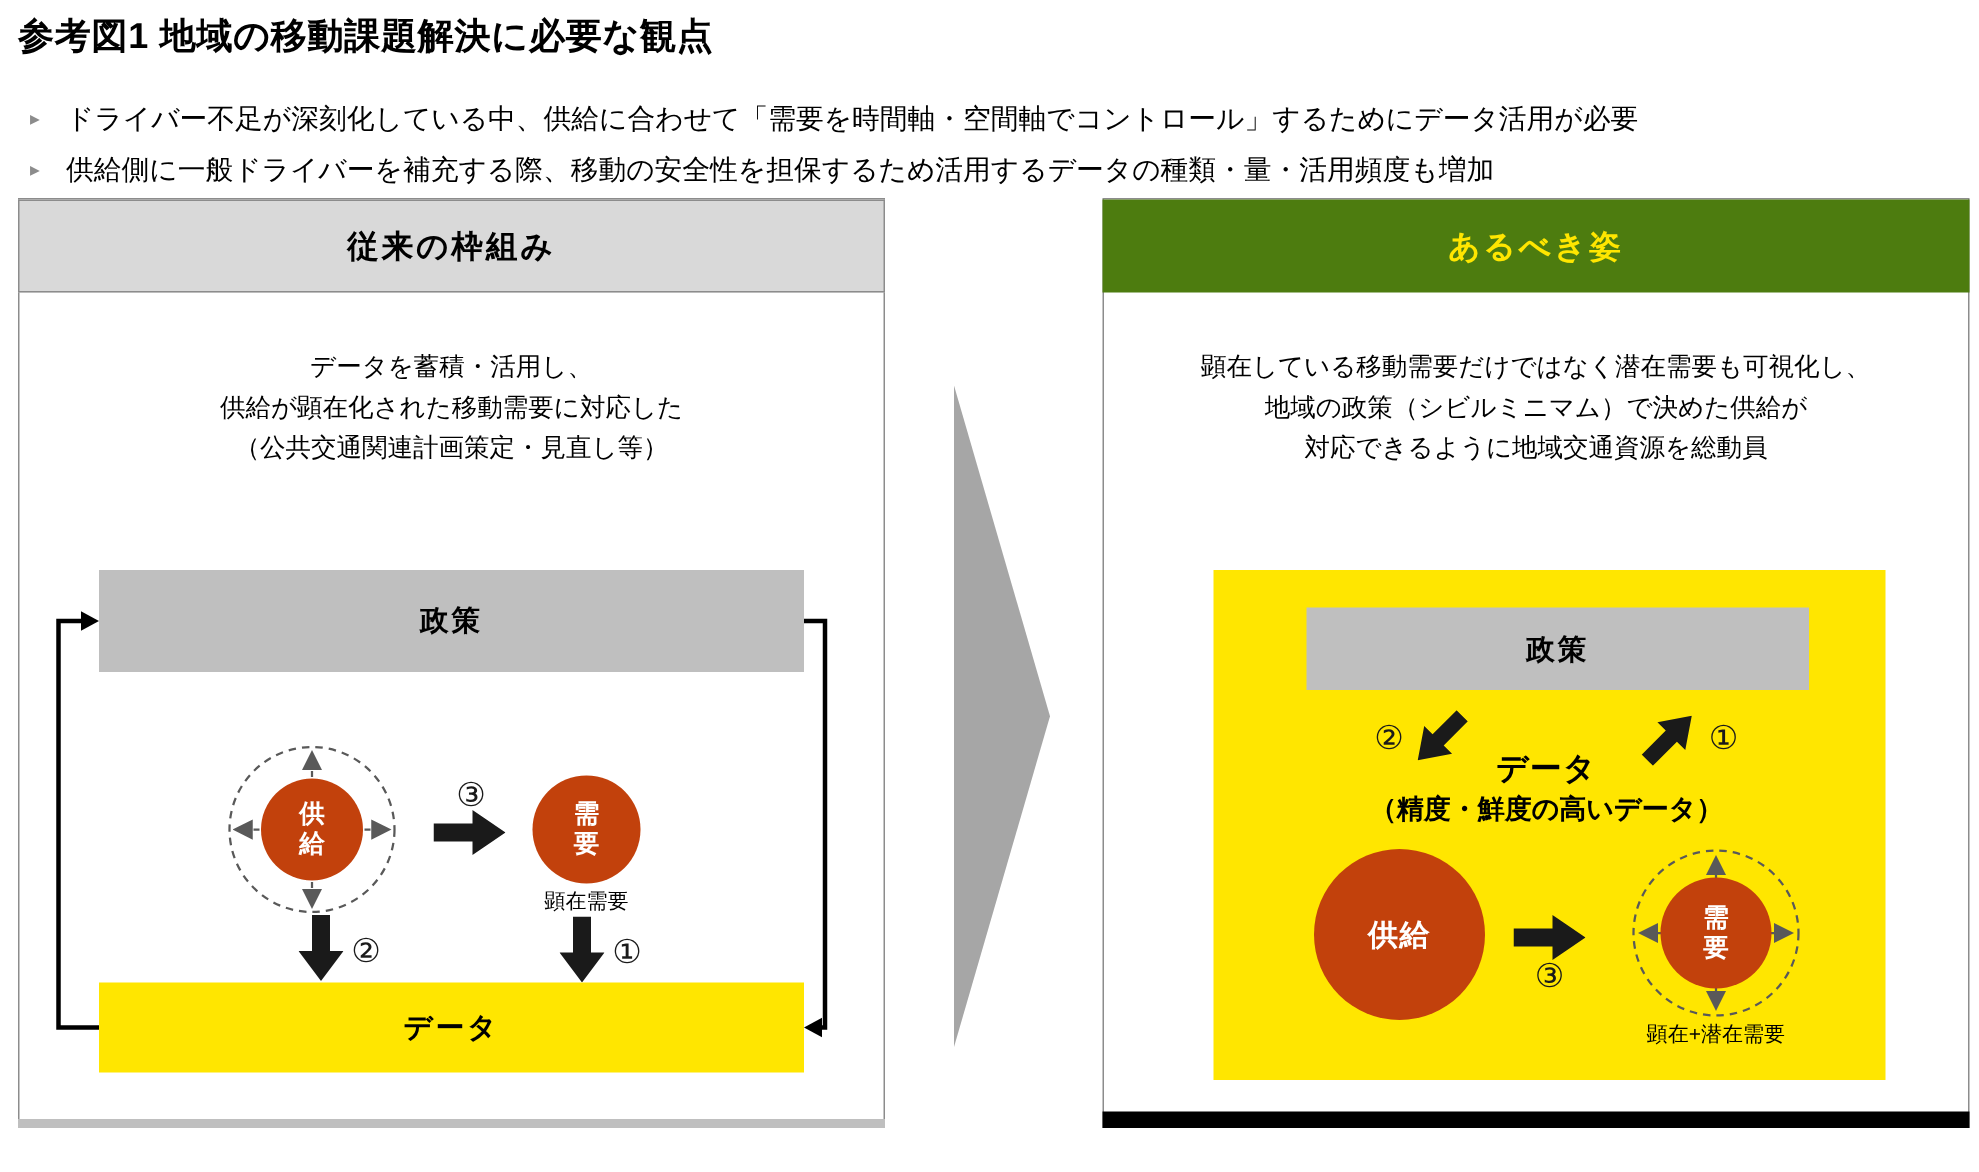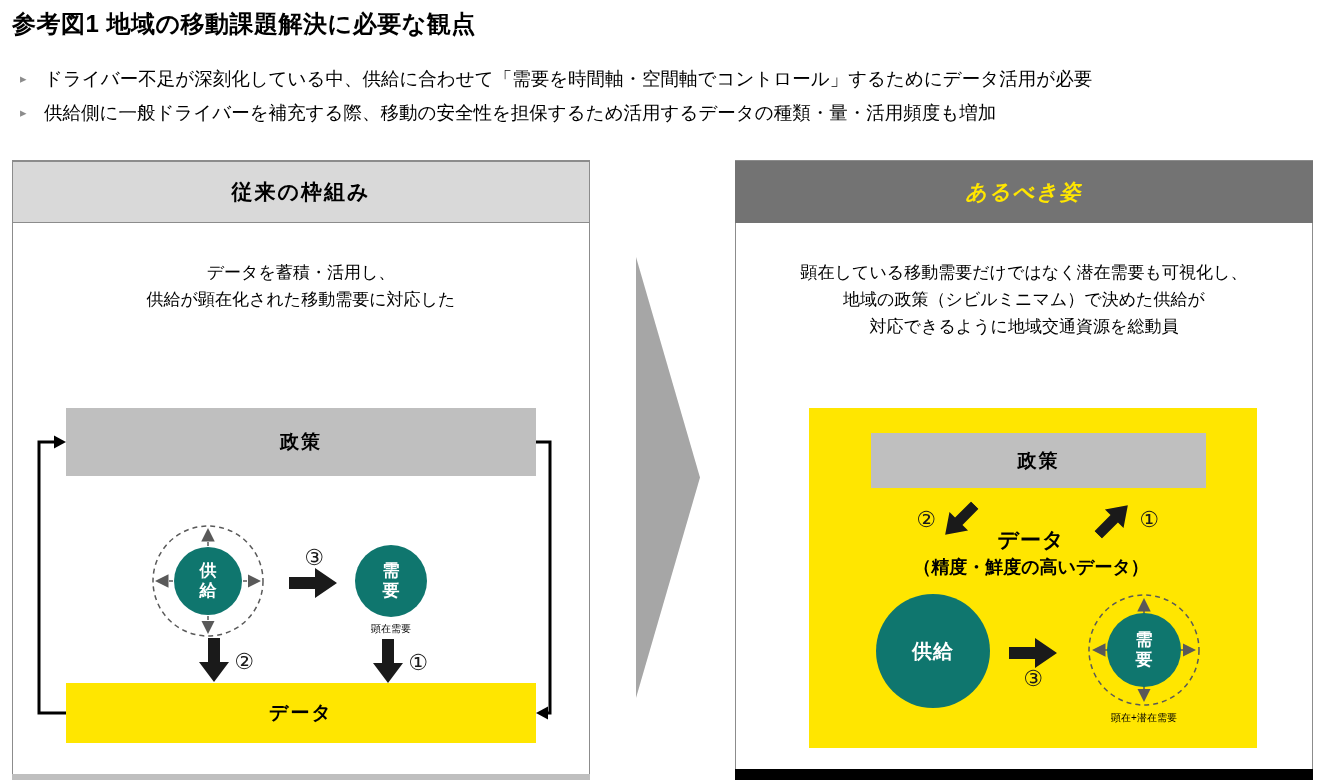--- a/index.html
+++ b/index.html
@@ -7,34 +7,34 @@
   body {
     position:relative; background:#ffffff; overflow:hidden;
     font-family:"Liberation Sans","DejaVu Sans",sans-serif; color:#000;
   }
   .page-title { position:absolute; left:12px; top:8px; font-size:24px; font-weight:700; letter-spacing:0.5px; }
   .bullets { position:absolute; left:14px; top:66px; width:1290px; }
   .bullet-row { display:flex; align-items:flex-start; margin-bottom:8px; }
   .bullet-marker { color:#8c8c8c; font-size:13px; line-height:26px; width:30px; text-align:left; padding-left:6px; }
   .bullet-text { font-size:18.5px; line-height:26px; }
 
-  .panel { position:absolute; top:160px; width:578px; height:620px; background:#fff; border:1px solid #8c8c8c; }
+  .panel { position:absolute; top:132px; width:578px; height:620px; background:#fff; border:1px solid #8c8c8c; }
   .panel--left { left:12px; }
   .panel--right { left:735px; }
   .panel-header { position:absolute; top:0; left:-1px; right:-1px; height:62px; display:flex; align-items:center; justify-content:center; font-weight:700; font-size:21px; letter-spacing:2px; }
   .panel-header--light { background:#D9D9D9; color:#000; border:1px solid #8c8c8c; }
-  .panel-header--dark { background:#737373; color:#FFE600;font-style:italic; }
+  .panel-header--dark { background:#4d7c0f; color:#FFE600; }
   .desc { position:absolute; left:6px; right:6px; top:98px; text-align:center; font-size:17px; line-height:27px; }
   .bar { position:absolute; display:flex; align-items:center; justify-content:center; font-weight:700; font-size:19px; letter-spacing:2px; }
   .bar--policy-left { left:53px; top:247px; width:470px; height:68px; background:#BFBFBF; }
   .bar--data-left   { left:53px; top:522px; width:470px; height:60px; background:#FFE600; }
-  .circle { position:absolute; border-radius:50%; background:#0f766e; color:#fff; font-weight:700; display:flex; align-items:center; justify-content:center; }
+  .circle { position:absolute; border-radius:50%; background:#c2410c; color:#fff; font-weight:700; display:flex; align-items:center; justify-content:center; }
   .stack { display:inline-block; width:1.25em; word-break:break-all; line-height:1.18; text-align:center; }
   .step-label { position:absolute; font-size:22px; line-height:26px; color:#1a1a1a; text-align:center; }
-  .note { position:absolute; text-align:center; font-size:10px; line-height:17px; }
+  .note { position:absolute; text-align:center; font-size:14px; line-height:17px; }
   .block-arrow { position:absolute; }
   .block-arrow polygon { fill:#1a1a1a; }
   .motif { position:absolute; }
   .motif > svg { position:absolute; left:0; top:0; }
   .loop-svg { position:absolute; left:0; top:0; pointer-events:none; }
   .loop-svg path { fill:none; stroke:#000; stroke-width:3; }
   .loop-svg polygon { fill:#000; }
   .transition-arrow { position:absolute; left:636px; top:257px; width:64px; height:441px; background:#A6A6A6;
     clip-path:polygon(0 0, 100% 50%, 0 100%); }
   .yellow-box { position:absolute; left:73px; top:247px; width:448px; height:340px; background:#FFE600; }
@@ -60,20 +60,21 @@
     <span class="bullet-text">供給側に一般ドライバーを補充する際、移動の安全性を担保するため活用するデータの種類・量・活用頻度も増加</span>
   </div>
 </div>
 
 <div class="panel panel--left">
   <div class="panel-header panel-header--light">従来の枠組み</div>
 
   <div class="desc">
     <div>データを蓄積・活用し、</div>
     <div>供給が顕在化された移動需要に対応した</div>
+    <div>（公共交通関連計画策定・見直し等）</div>
   </div>
 
   <svg class="loop-svg" width="576" height="618" viewBox="0 0 576 618">
     <path d="M53,552 H26 V281 H42"></path>
     <polygon points="53,281 41,274.5 41,287.5"></polygon>
     <path d="M523,281 H537 V552 H535"></path>
     <polygon points="523,552 535,545.5 535,558.5"></polygon>
   </svg>
 
   <div class="bar bar--policy-left">政策</div>

